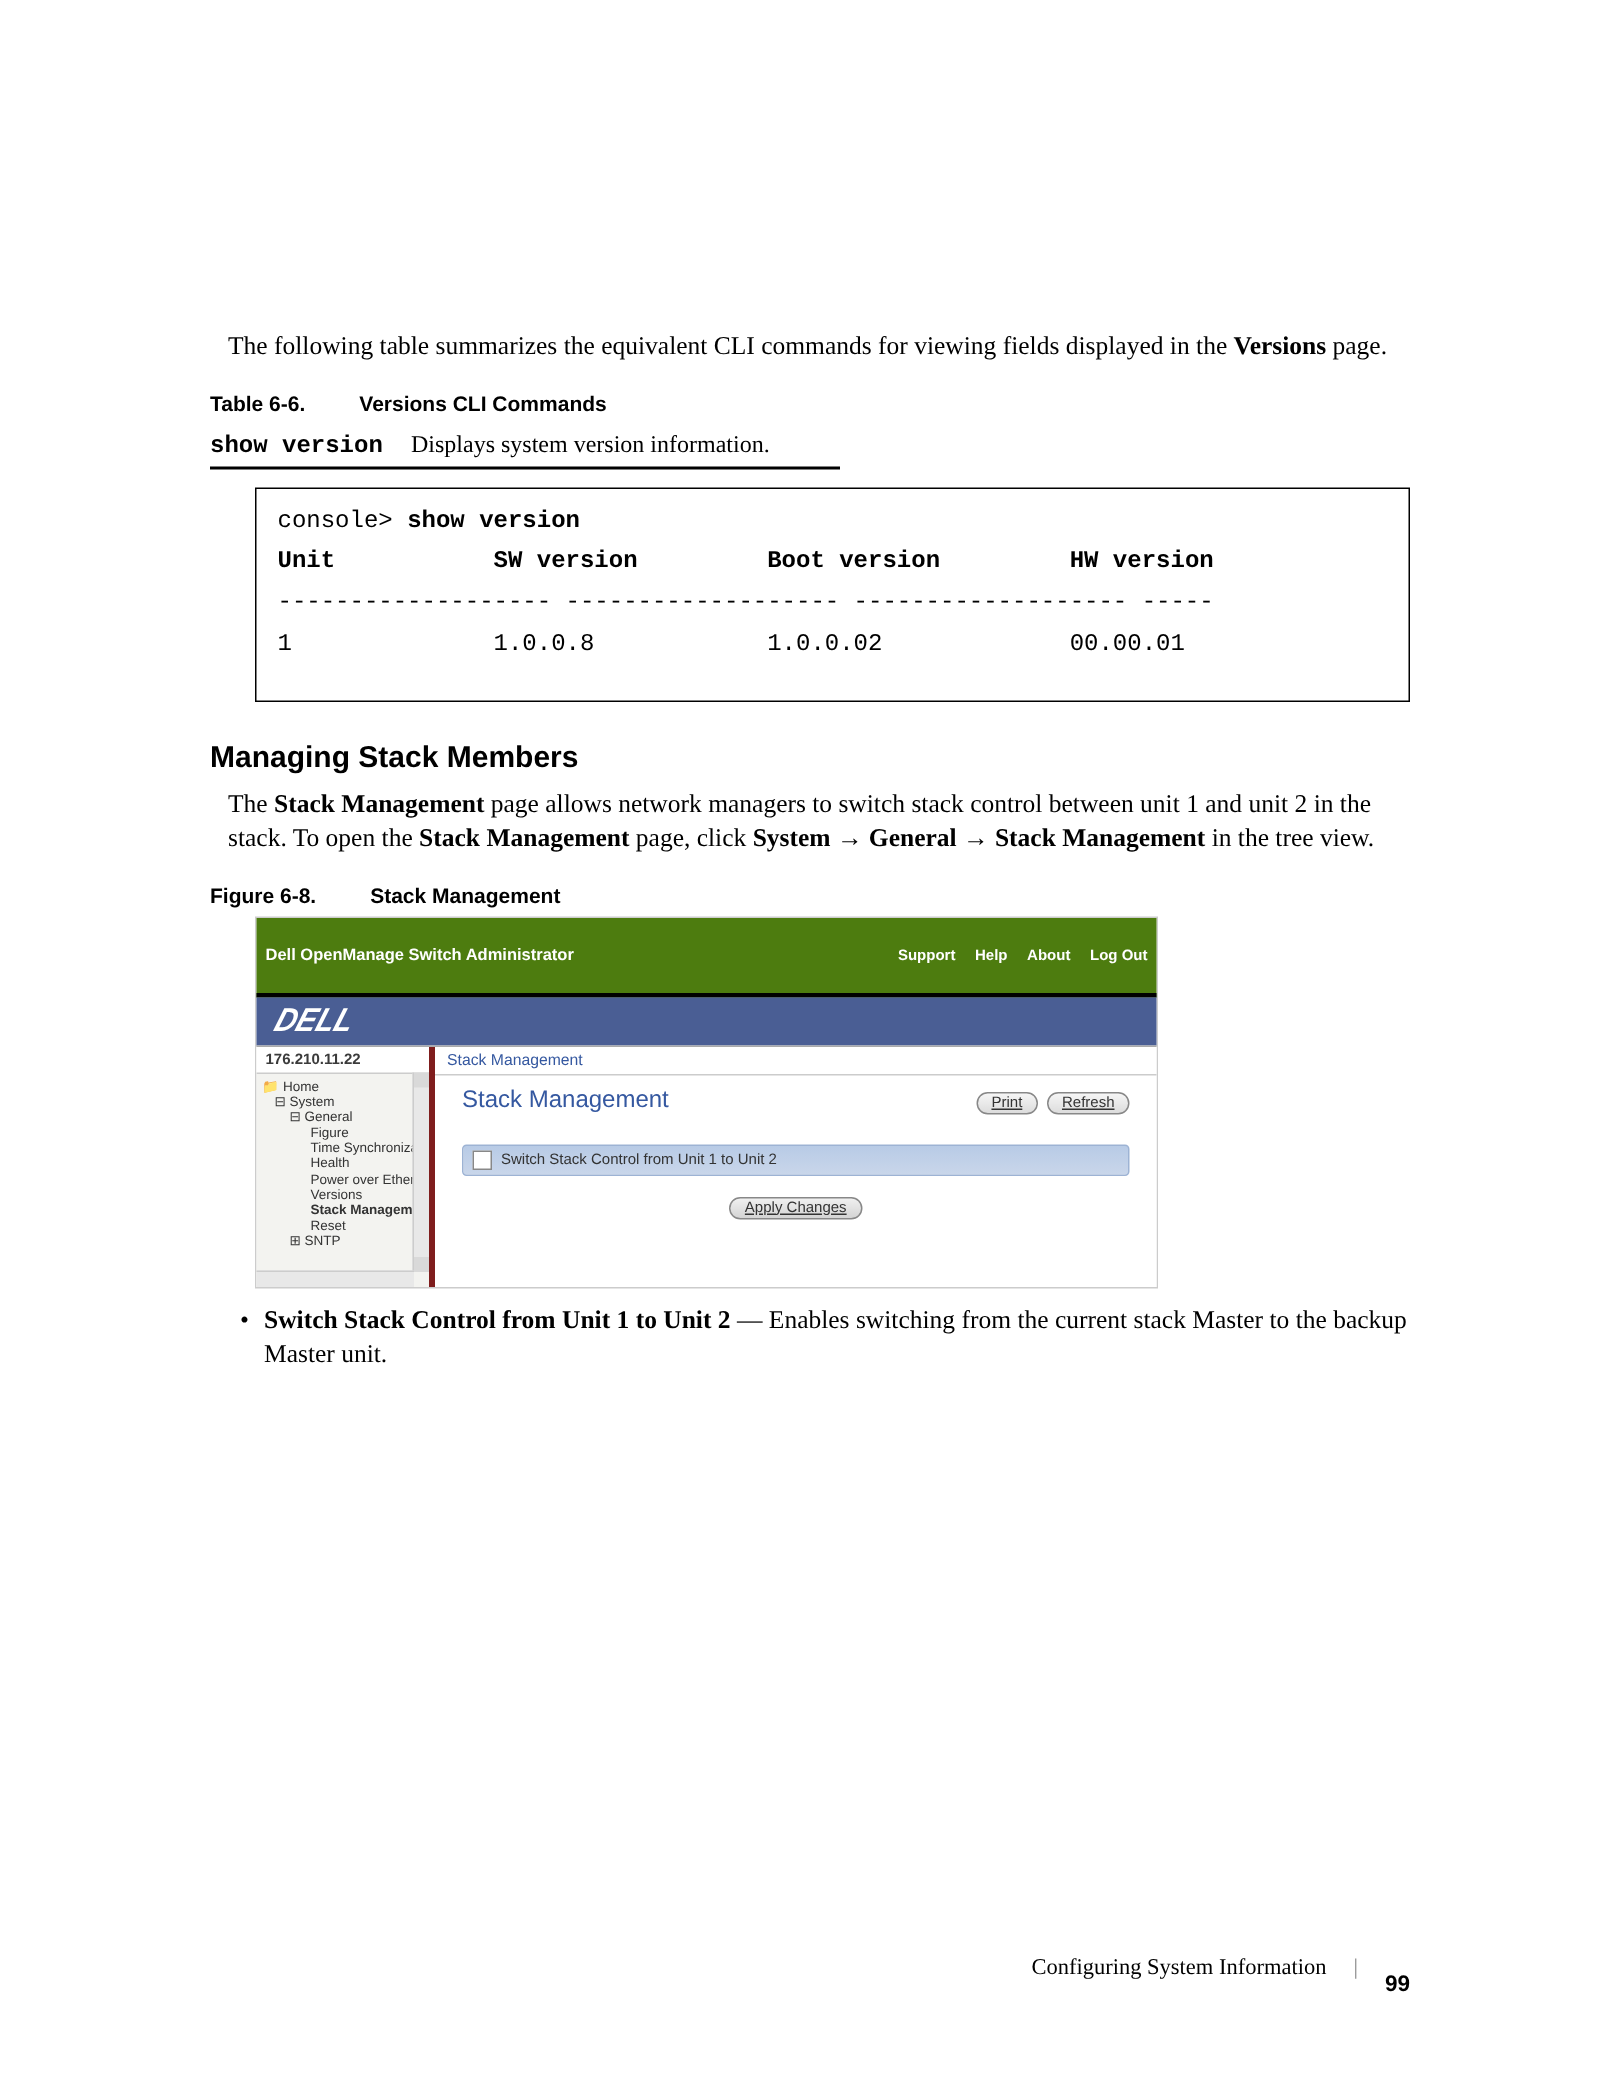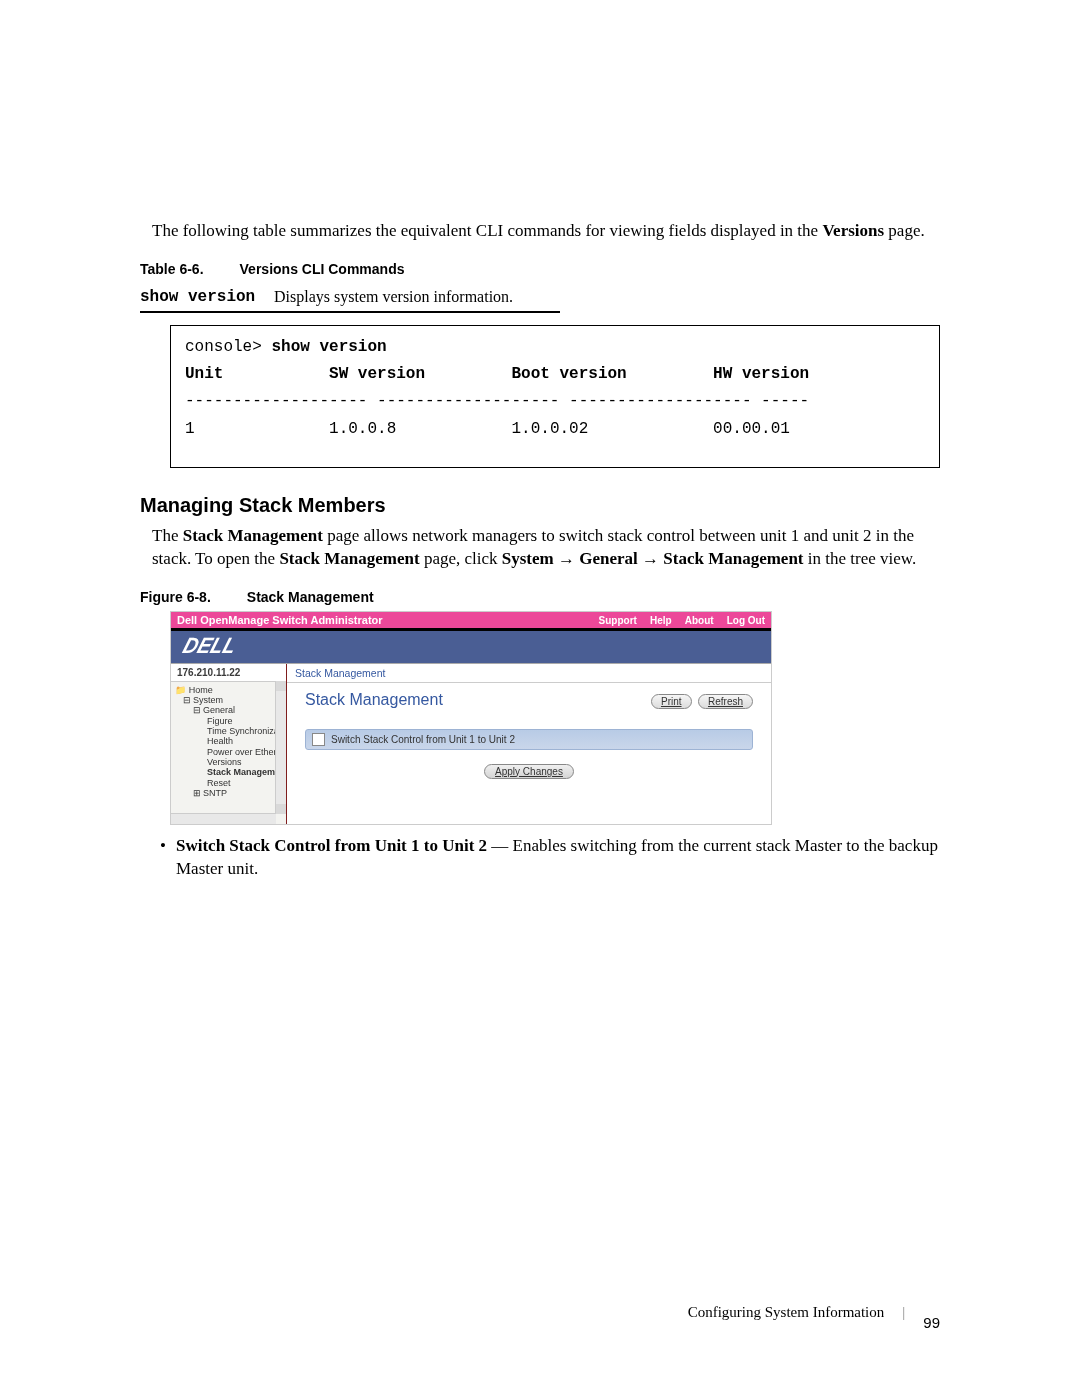--- a/index.html
+++ b/index.html
@@ -83,28 +83,28 @@
 
   
   .fig {
     width: 600px;
     border: 1px solid #ccc;
     margin: 6px 0 10px 30px;
     font-family: Tahoma, Arial, sans-serif;
     background: #fff;
   }
   .fig-titlebar {
-    background: #ec4899;
+    background: #4d7c0f;
     color: #fff;
     font-size: 11px;
     font-weight: bold;
     display: flex;
     justify-content: space-between;
     align-items: center;
-    padding: 2px 6px;
+    padding: 19px 6px;
     border-bottom: 3px solid #000;
   }
   .fig-titlebar .links span {
     margin-left: 10px;
     font-size: 10px;
   }
   .fig-logobar {
     background: #4a5e94;
     padding: 2px 10px 4px 10px;
   }
@@ -117,21 +117,21 @@
     font-style: italic;
   }
   .dell-logo .slant { display:inline-block; transform: skewX(-18deg) scaleX(0.9); }
   .fig-body {
     display: flex;
     height: 160px;
     border-top: 1px solid #aaa;
   }
   .fig-tree {
     width: 115px;
-    border-right: 1px solid #7f1d1d;
+    border-right: 4px solid #7f1d1d;
     background: #f3f3f0;
     font-size: 9px;
     color: #333;
     position: relative;
   }
   .ip-cell {
     font-weight: bold;
     color: #3b3b3b;
     padding: 3px 6px;
     border-bottom: 1px solid #ccc;
@@ -220,21 +220,21 @@
 
   .footer {
     position: absolute;
     bottom: 66px;
     right: 140px;
     font-size: 15px;
     display:flex;
     align-items:center;
   }
   .footer .sep { margin: 0 18px; color:#888; }
-  .footer .pn { font-weight: normal; font-family: Helvetica, Arial, sans-serif; margin-top: 21px; }
+  .footer .pn { font-weight: bold; font-family: Helvetica, Arial, sans-serif; margin-top: 21px; }
 </style>
 </head>
 <body>
 
 <div class="page">
 
 
   <p class="body">
     <span>The following table summarizes the equivalent CLI commands for viewing fields displayed in the </span><span class="bold">Versions</span><span> page.</span>
   </p>

